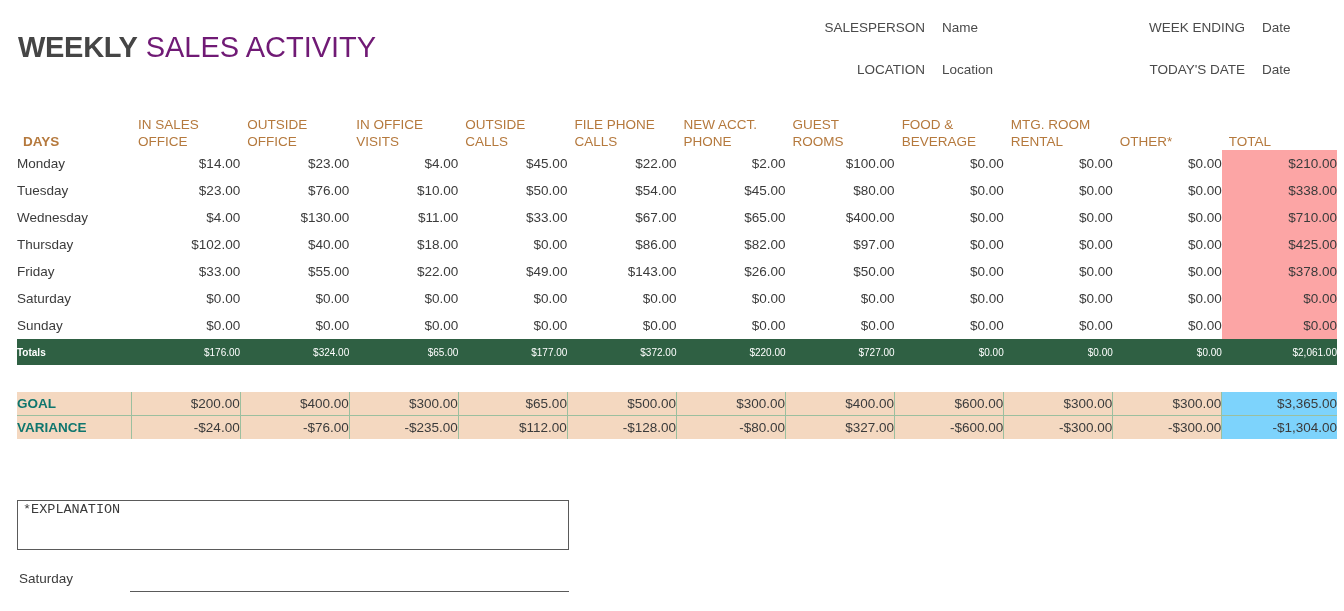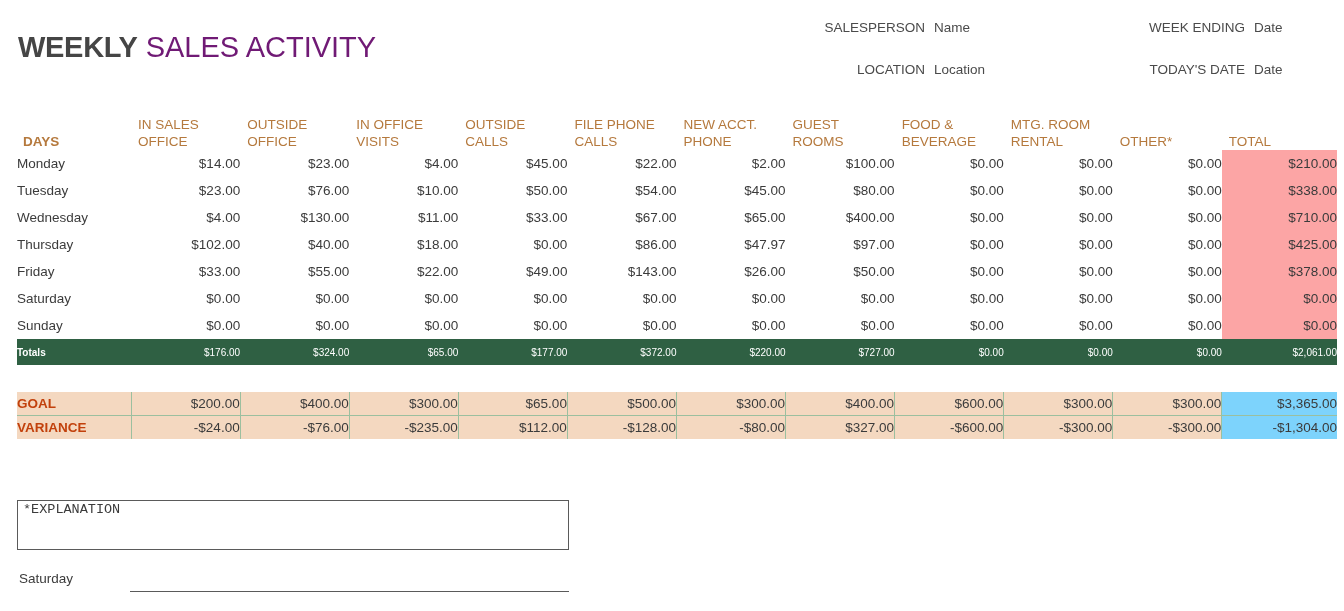--- a/index.html
+++ b/index.html
@@ -57,20 +57,21 @@
   .meta-cell.g1 { width: 330px; }
   .meta-cell .lbl {
     text-align: right;
     white-space: nowrap;
   }
   .meta-cell.g1 .lbl { width: 165px; }
   .meta-cell.g2 .lbl { width: 155px; }
   .meta-cell .val {
     padding-left: 9px;
     white-space: nowrap;
+    margin-left: 8px;
   }
 
   
   .sheet {
     position: absolute;
     left: 17px;
     top: 108px;
     width: 1320px;
   }
   table.grid {
@@ -147,21 +148,21 @@
   tr.gv td {
     background: #f4d8c0;
     height: 23px;
     font-size: 13.5px;
     color: #3b3b3b;
     vertical-align: middle;
     border-right: 1px solid #9bbf9f;
   }
   tr.gv td.daycell {
     font-weight: bold;
-    color: #c2410c;
+    color: #0f766e;
   }
   tr.gv td.totalcell { background: #7dd3fc; border-right: none; }
   tr.gv.goal td { border-bottom: 1px solid #9bbf9f; }
 
   
   .explanation-box {
     position: absolute;
     left: 17px;
     top: 500px;
     width: 550px;
@@ -316,21 +317,21 @@
           <td class="numcell">$0.00</td>
           <td class="totalcell">$710.00</td>
         </tr>
         <tr class="drow">
           <td class="daycell">Thursday</td>
           <td class="numcell">$102.00</td>
           <td class="numcell">$40.00</td>
           <td class="numcell">$18.00</td>
           <td class="numcell">$0.00</td>
           <td class="numcell">$86.00</td>
-          <td class="numcell">$47.97</td>
+          <td class="numcell">$82.00</td>
           <td class="numcell">$97.00</td>
           <td class="numcell">$0.00</td>
           <td class="numcell">$0.00</td>
           <td class="numcell">$0.00</td>
           <td class="totalcell">$425.00</td>
         </tr>
         <tr class="drow">
           <td class="daycell">Friday</td>
           <td class="numcell">$33.00</td>
           <td class="numcell">$55.00</td>

